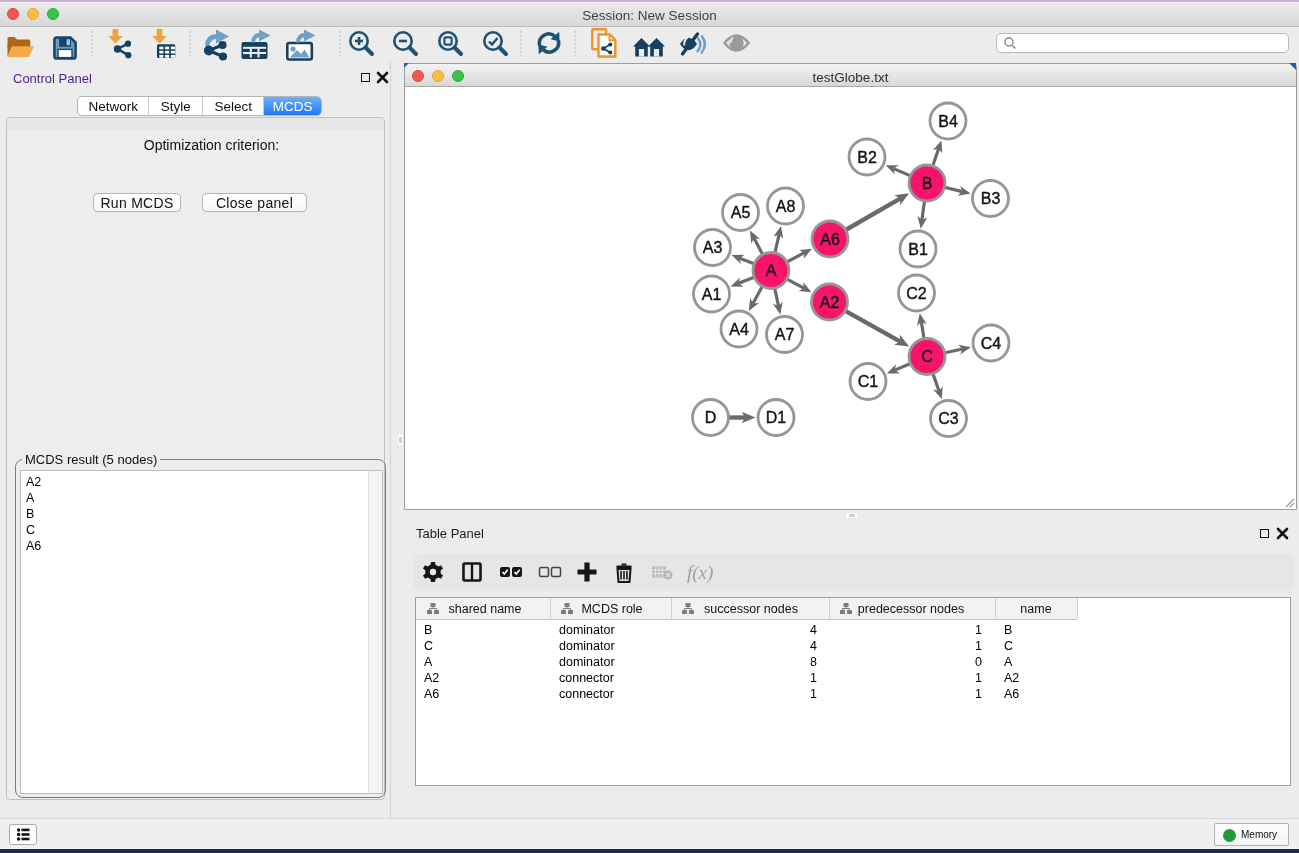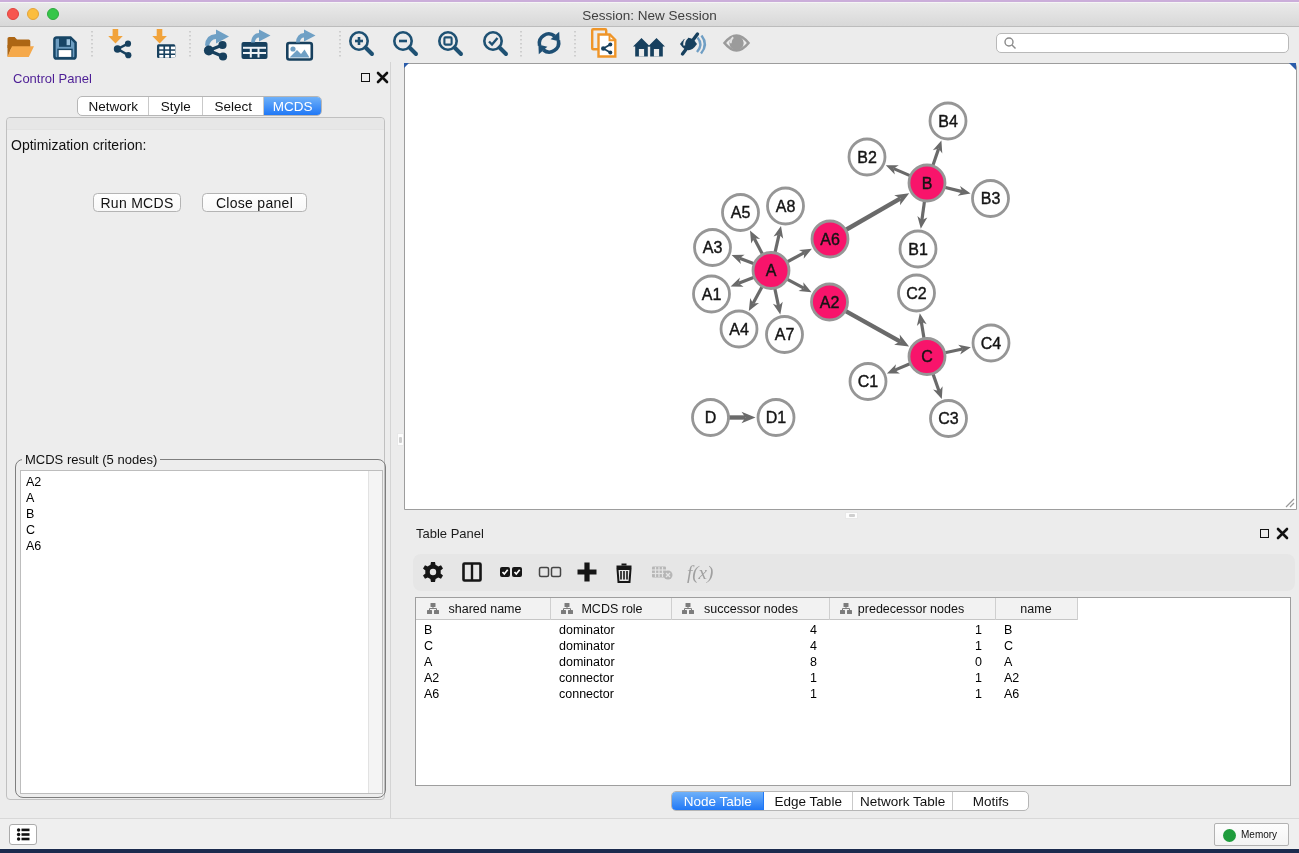--- a/index.html
+++ b/index.html
@@ -183,39 +183,45 @@
 
 <div class="abs" style="left:0;top:62px;width:391px;height:756px;background:#ececec;border-right:1px solid #d4d4d4">
   <div class="abs" style="left:13px;top:9px;font-size:13px;color:#4c1d95">Control Panel</div>
   <div class="abs" style="left:361px;top:11px;width:9px;height:9px;border:1.6px solid #111"></div>
   <svg class="abs" style="left:376px;top:9px" width="13" height="13" viewBox="0 0 13 13">
       <path d="M2 2 L11 11 M11 2 L2 11" stroke="#111" stroke-width="2.6" stroke-linecap="round"></path>
     </svg>
 
   <div class="abs" style="left:6px;top:55px;width:379px;height:683px;border:1px solid #c0c0c0;border-radius:4px;background:#ededed">
     <div class="abs" style="left:0;top:0;width:377px;height:12px;background:#e7e7e7;border-bottom:1px solid #e2e2e2;border-radius:4px 4px 0 0"></div>
-    <div class="abs" style="left:4px;top:19px;width:377px;text-align:left;font-size:14px;color:#111">Optimization criterion:</div>
+    <div class="abs" style="left:16px;top:19px;width:377px;text-align:center;font-size:14px;color:#111">Optimization criterion:</div>
     <div class="btn" style="left:86px;top:75px;width:88px;height:19px">Run MCDS</div>
     <div class="btn" style="left:195px;top:75px;width:105px;height:19px">Close panel</div>
 
     <div class="abs" style="left:8px;top:341px;width:371px;height:339px;border:1px solid #7e7e7e;border-radius:8px">
       <div class="abs" style="left:6px;top:-8px;background:#ededed;padding:0 3px;font-size:13px;color:#111">MCDS result (5 nodes)</div>
       <div class="abs" style="left:4px;top:10px;width:363px;height:324px;background:#fff;border:1px solid #bdbdbd">
         <div style="font-size:12.5px;color:#000;line-height:16px;padding:3px 0 0 5px">A2<br>A<br>B<br>C<br>A6</div>
         <div class="abs" style="right:0;top:0;width:14px;height:322px;background:#f4f4f4;border-left:1px solid #e2e2e2"></div>
       </div>
     </div>
   </div>
 </div>
 
 <div class="abs" style="left:397px;top:433px;width:7px;height:13px;background:#fdfdfd;border:1px solid #e8e8e8">
     <div style="margin:2.5px 1px;width:3px;height:6px;background:#cfcfcf;border-radius:1px"></div>
   </div>
 
 <div class="abs" style="left:404px;top:63px;width:893px;height:447px;border:1px solid #9d9d9d;border-radius:4px 4px 0 0;background:#fff">
+  <div class="abs" style="left:0;top:0;width:891px;height:23px;background:linear-gradient(#f3f3f3,#d8d8d8);border-bottom:1px solid #a8a8a8;border-radius:4px 4px 0 0">
+    <div class="abs" style="left:7px;top:5.5px;width:12px;height:12px;border-radius:50%;background:#f7564f;border:0.5px solid #e0443e"></div>
+    <div class="abs" style="left:27px;top:5.5px;width:12px;height:12px;border-radius:50%;background:#fbbd3f;border:0.5px solid #e4a33a"></div>
+    <div class="abs" style="left:47px;top:5.5px;width:12px;height:12px;border-radius:50%;background:#35c649;border:0.5px solid #2fa93f"></div>
+    <div class="abs" style="left:0;top:6px;width:891px;text-align:center;font-size:13.5px;color:#2e2e2e">testGlobe.txt</div>
+  </div>
   <svg class="abs" style="left:0;top:24px" width="891" height="422" viewBox="0 0 891 422">
 <line x1="358.6" y1="168.3" x2="349.1" y2="150.3" stroke="#6a6a6a" stroke-width="3.2"></line>
 <polygon points="345.0,142.6 355.1,150.9 349.1,150.3 346.2,155.6" fill="#6a6a6a"></polygon>
 <line x1="369.5" y1="166.9" x2="374.1" y2="146.4" stroke="#6a6a6a" stroke-width="3.2"></line>
 <polygon points="376.0,138.0 378.2,150.8 374.1,146.4 368.5,148.6" fill="#6a6a6a"></polygon>
 <line x1="351.1" y1="176.6" x2="334.6" y2="170.2" stroke="#6a6a6a" stroke-width="3.2"></line>
 <polygon points="326.6,167.0 339.6,166.7 334.6,170.2 335.9,176.0" fill="#6a6a6a"></polygon>
 <line x1="351.1" y1="188.4" x2="333.6" y2="195.3" stroke="#6a6a6a" stroke-width="3.2"></line>
 <polygon points="325.6,198.5 334.9,189.4 333.6,195.3 338.6,198.7" fill="#6a6a6a"></polygon>
 <line x1="358.3" y1="196.5" x2="348.0" y2="215.4" stroke="#6a6a6a" stroke-width="3.2"></line>
@@ -436,26 +442,20 @@
           <text x="588" y="61">A2</text>
       <text x="8" y="77">A6</text>
           <text x="143" y="77">connector</text>
           <text x="401" y="77" text-anchor="end">1</text>
           <text x="566" y="77" text-anchor="end">1</text>
           <text x="588" y="77">A6</text>
     </g>
   </svg>
 </div>
 
-  <div class="seg" style="left:267px;top:272px;width:358px;height:20px">
-    <div class="on" style="width:93px">Node Table</div>
-    <div style="width:89px">Edge Table</div>
-    <div style="width:101px">Network Table</div>
-    <div style="width:75px">Motifs</div>
-  </div>
 </div>
 
 <div class="abs" style="left:0;top:818px;width:1299px;height:31px;background:#efefef;border-top:1px solid #d8d8d8">
   <div class="abs" style="left:9px;top:5px;width:28px;height:21px;background:#fff;border:1px solid #ababab;border-radius:3px">
     <svg width="26" height="19" viewBox="0 0 26 19" style="position:absolute;left:0;top:0">
         <g fill="#111">
           <circle cx="8.6" cy="5" r="1.7"></circle>
           <rect x="11.5" y="3.6" width="8" height="2.6"></rect>
           <circle cx="8.6" cy="9.5" r="1.7"></circle>
           <rect x="11.5" y="8.2" width="8" height="2.6"></rect>

